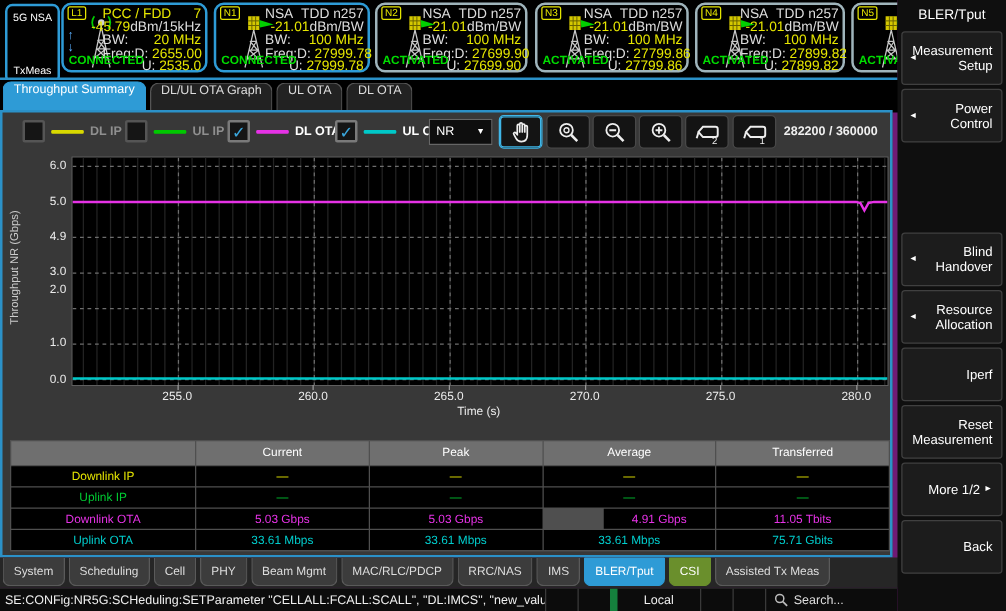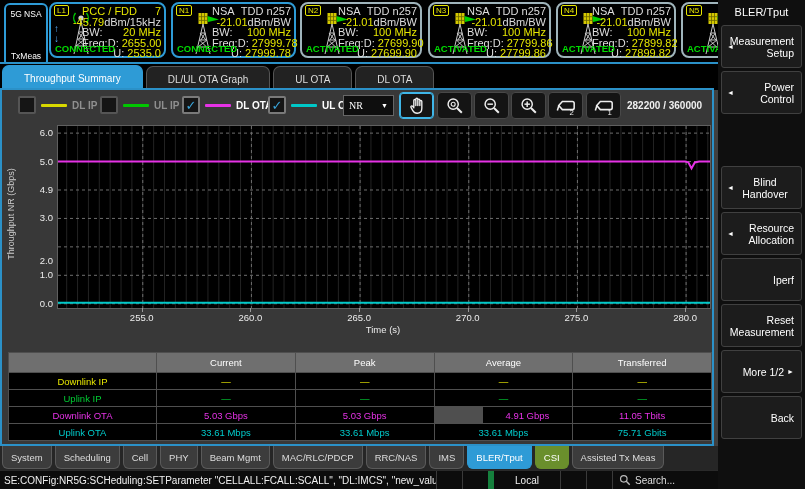--- a/index.html
+++ b/index.html
@@ -1,16 +1,16 @@
 <!DOCTYPE html>
 <html><head>
 <meta charset="utf-8">
 <style>
   html,body{margin:0;padding:0;background:#222;}
-  #screen{position:relative;width:805px;height:489px;background:#404040;overflow:hidden;
+  #screen{position:relative;width:805px;height:489px;background:#701a75;overflow:hidden;
     font-family:"Liberation Sans","DejaVu Sans",sans-serif;-webkit-font-smoothing:antialiased;}
   
   #cells-row{position:absolute;left:0;top:0;width:718px;height:64px;background:#000;overflow:hidden;}
   #mode-box{position:absolute;left:4px;top:3px;width:40px;height:52px;border:2px solid #2e9bd6;border-radius:6px;
     display:flex;flex-direction:column;justify-content:space-between;align-items:center;padding:4px 0;color:#fff;font-size:8.5px;}
   .cell-box{position:absolute;top:2px;height:56px;background:#000;border:2px solid #9fb4bb;border-radius:8px;box-sizing:border-box;}
   .cell-box.connected{border-color:#2e9bd6;}
   .pos0{left:49px;width:117px}.pos1{left:171px;width:125px}.pos2{left:300px;width:122px}
   .pos3{left:428px;width:123px}.pos4{left:556px;width:120px}.pos5{left:681px;width:122px}
   .cell-tag{position:absolute;top:1px;left:3px;font-size:8px;line-height:9px;color:#e6e600;border:1px solid #e6e600;border-radius:2px;padding:0 2px;}
@@ -22,36 +22,36 @@
   .crow{display:flex;justify-content:flex-end;white-space:nowrap;}
   .crow.sb,.crow.r1{justify-content:space-between;}
   .cinfo .val{color:#e6e600;margin-left:3px;}
   .cinfo .lab{color:#ddd;}
   .fdd .r1 span{color:#e6e600;}
   .cstatus{position:absolute;left:4px;bottom:2px;color:#00dd00;font-weight:bold;font-size:9.5px;white-space:nowrap;}
   #cells-underline{position:absolute;left:0;top:62px;width:718px;height:2px;background:#2b91c8;}
   
   #tab-row{position:absolute;left:0;top:64px;width:718px;height:26px;background:#000;display:flex;gap:3px;padding-left:2px;}
   .tab{height:24px;margin-top:2px;background:#222;border:1px solid #555;border-bottom:none;border-radius:7px 7px 0 0;
-    color:#ddd;font-size:10px;display:flex;align-items:center;padding:0 21px;}
+    color:#ddd;font-size:10px;display:flex;padding:0 8px;}
   .tab.active{background:#2e9bd6;color:#fff;border-color:#2e9bd6;margin-top:1px;height:25px;}
   
   #content-bg{position:absolute;left:0;top:88px;width:714px;height:358px;background:#383838;border:2px solid #2b91c8;box-sizing:border-box;}
   
   .legend-item{position:absolute;top:96px;height:18px;display:flex;align-items:center;}
   .l0{left:18px}.l1{left:100px}.l2{left:182px}.l3{left:268px}
   .chk{width:14px;height:14px;background:#151515;border:2px solid #555;border-radius:2px;display:flex;align-items:center;justify-content:center;margin-right:5px;}
   .checked .chk{border-color:#7a7a7a;}
   .tick{display:none;color:#3aa6dc;font-weight:bold;font-size:13px;line-height:13px;}
   .checked .tick{display:block;}
   .legend-line{width:26px;height:3px;margin-right:5px;border-radius:1px;}
   .legend-label{font-size:10px;color:#8f8f8f;font-weight:bold;}
   .checked .legend-label{color:#fff;}
   #rat-select{position:absolute;left:343px;top:95px;width:51px;height:21px;background:#0e0e0e;border:1px solid #666;
-    color:#fff;font-size:10px;display:flex;align-items:center;justify-content:space-between;padding:0 5px;box-sizing:border-box;font-family:Liberation Serif, serif;}
+    color:#fff;font-size:10px;display:flex;align-items:center;justify-content:space-between;padding:0 5px;box-sizing:border-box;}
   #rat-select .arr{font-size:7px;}
   .tbtn{position:absolute;top:92px;width:35px;height:27px;background:#141414;border:1px solid #484848;border-radius:4px;
     display:flex;align-items:center;justify-content:center;box-sizing:border-box;}
   .tbtn.selected{border:1px solid #3fb6e8;box-shadow:0 0 0 1px #3fb6e8 inset;}
   #tb0{left:399px}#tb1{left:437px}#tb2{left:474px}#tb3{left:511px}#tb4{left:548px}#tb5{left:586px}
   #counter{position:absolute;left:627px;top:100px;font-size:10px;font-weight:bold;color:#f0f0f0;}
   
   #ylab{position:absolute;left:-54px;top:209px;width:130px;text-align:center;transform:rotate(-90deg);font-size:9px;color:#ccc;}
   #y-ticks{position:absolute;left:24px;top:125px;width:29px;height:182px;}
   #y-ticks div{position:absolute;right:0;font-size:9.5px;color:#ececec;}
@@ -77,21 +77,21 @@
   .sep-cell{width:26px;height:100%;border-left:1px solid #3a3a3a;box-sizing:border-box;}
   #local{width:72px;height:100%;border-left:6px solid #15803d;display:flex;align-items:center;justify-content:center;box-sizing:border-box;}
   #search{width:106px;height:100%;border-left:1px solid #3a3a3a;display:flex;align-items:center;gap:4px;padding-left:6px;color:#ddd;box-sizing:border-box;}
   
   #sidebar{position:absolute;left:718px;top:0;width:87px;height:489px;background:#0f0f0f;display:flex;flex-direction:column;
     padding:2px 3px;box-sizing:border-box;}
   #sidebar-title{height:20px;color:#fff;font-size:11px;display:flex;align-items:center;justify-content:center;}
   .sbtn{position:relative;flex:0 0 43px;margin-top:3px;background:#1c1c1c;border:1px solid #404040;border-radius:3px;
     color:#fff;font-size:10.5px;line-height:12px;display:flex;align-items:center;justify-content:flex-end;
     text-align:right;padding:0 7px 0 14px;box-sizing:border-box;cursor:pointer;}
-  .gap-before{margin-top:52px;text-align:center;}
+  .gap-before{margin-top:72px;}
   .sub-arrow{display:none;position:absolute;left:5px;top:50%;transform:translateY(-50%);font-size:7px;color:#fff;}
   .has-sub .sub-arrow{display:block;}
   .more-arrow{display:none;font-size:7px;margin-left:3px;}
   .has-more .more-arrow{display:inline;}
 </style>
 </head>
 <body>
 
 <div id="screen">
 
@@ -386,21 +386,21 @@
         <path d="M4 11 l-1.5 5" stroke="#eee" stroke-width="1.7" fill="none"></path>
         <text x="16" y="21" font-size="8.5" fill="#eee">1</text>
       </svg>
   </div>
   <div id="counter">282200 / 360000</div>
 
   <div id="ylab">Throughput NR (Gbps)</div>
   <div id="y-ticks">
       <div style="top: 172.734px;">0.0</div>
       <div style="top: 144.297px;">1.0</div>
-      <div style="top: 130px;">2.0</div>
+      <div style="top: 101px;">2.0</div>
       <div style="top: 87.4219px;">3.0</div>
       <div style="top: 58.9844px;">4.9</div>
       <div style="top: 30.5469px; padding-left: 12px;">5.0</div>
       <div style="top: 2.10938px;">6.0</div>
     </div>
   <div id="chart-plot">
     <svg id="chart-svg" width="652" height="182">
         <line x1="8.693333333333449" y1="0" x2="8.693333333333449" y2="182" stroke="#232323" stroke-width="1"></line>
         <line x1="19.560000000000105" y1="0" x2="19.560000000000105" y2="182" stroke="#232323" stroke-width="1"></line>
         <line x1="30.426666666666762" y1="0" x2="30.426666666666762" y2="182" stroke="#232323" stroke-width="1"></line>

